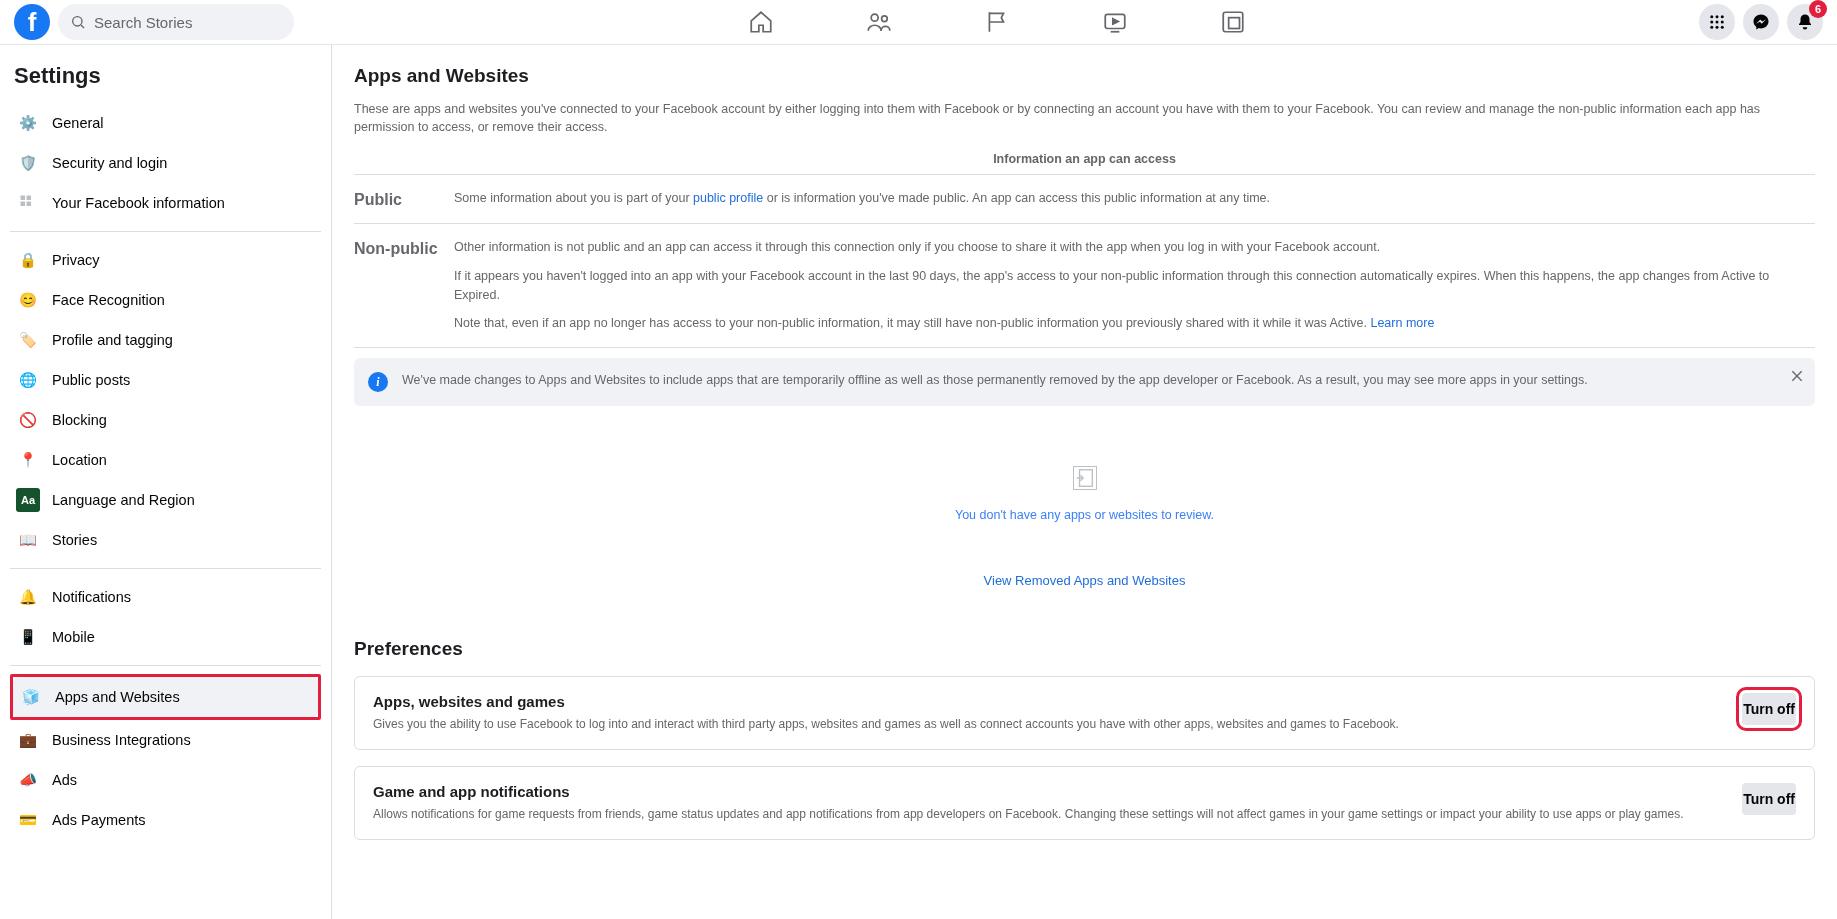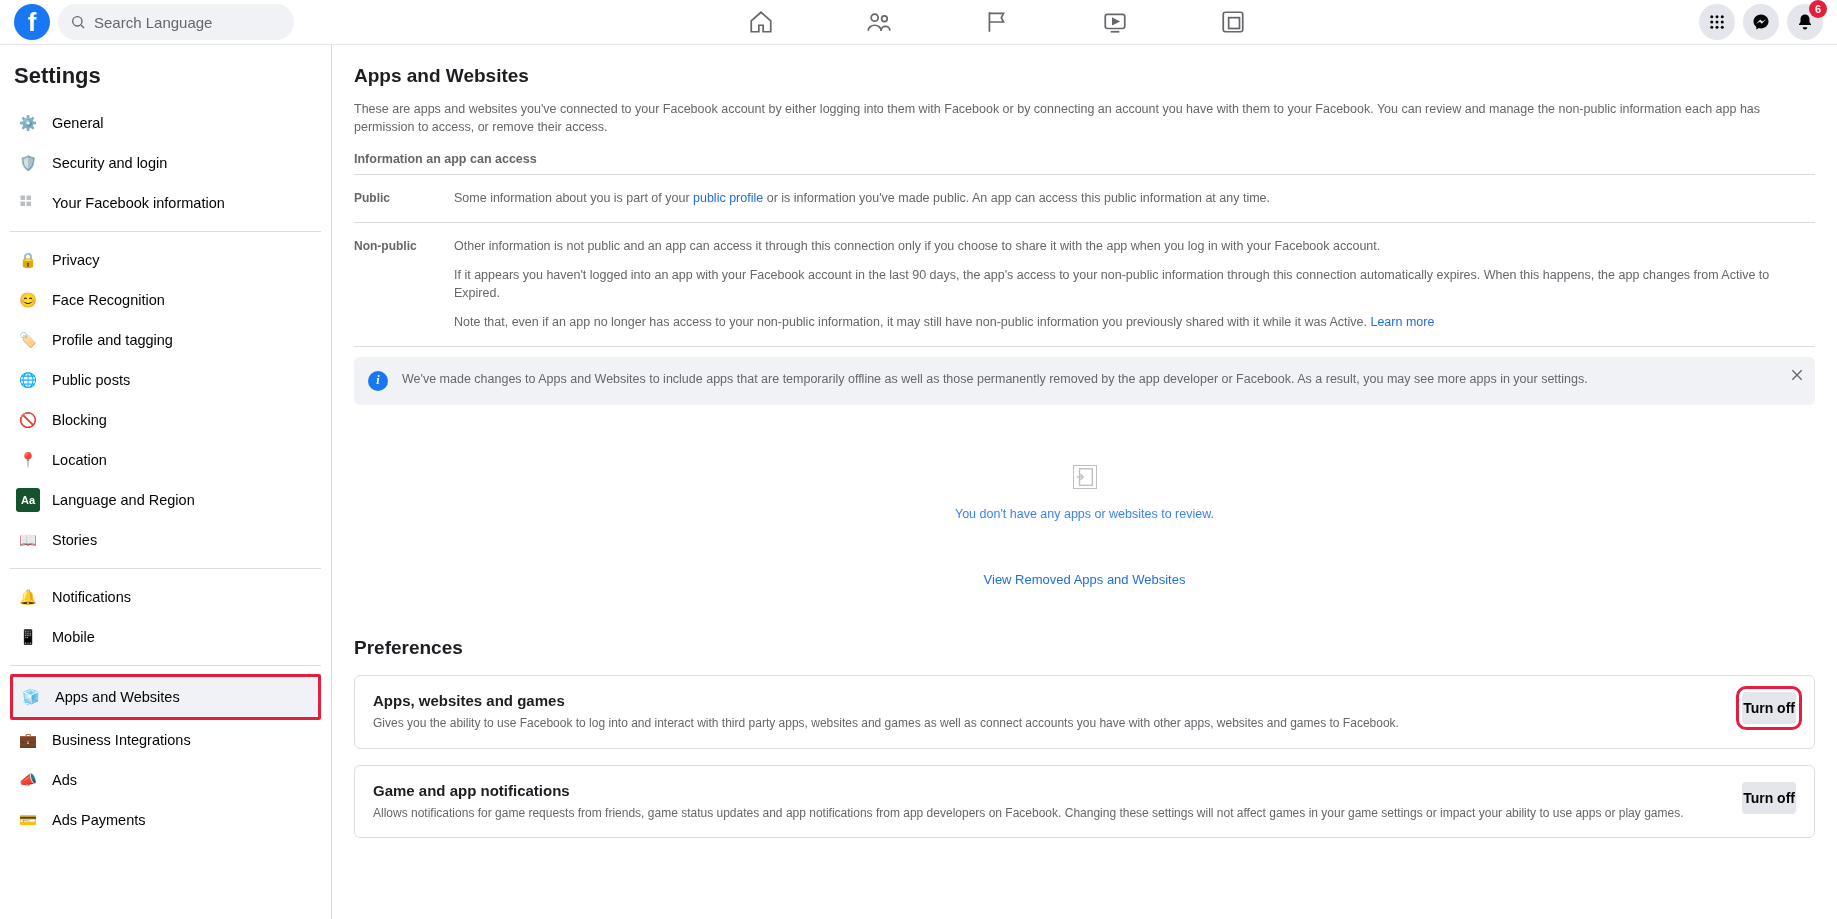--- a/index.html
+++ b/index.html
@@ -23,24 +23,24 @@
   .sidebar h1 { font-size: 22px; font-weight:bold; margin: 6px 4px 14px 4px;}
   .sb-item { display:flex; align-items:center; height:40px; padding:0 6px; border-radius:6px; cursor:pointer; font-size:14.5px; color:#050505; font-weight:500;}
   .sb-item.active { background:#f0f2f5; }
   .sb-item .sb-icon { width:24px; height:24px; margin-right:12px; display:flex;align-items:center;justify-content:center; color:#65676b;}
   .sb-divider { height:1px; background:#dadde1; margin:8px 0;}
   .sb-highlight-box { border: 3px solid #e41e3f; border-radius:2px; }
 
   .main { flex:1; padding: 20px 22px 20px 22px; overflow-y:auto;}
   .main h2 { font-size: 19px; font-weight:bold; margin-bottom: 14px;}
   .intro { font-size:12.5px; color:#65676b; line-height:1.4; margin-bottom:16px;}
-  .subhead { font-size:12.5px; color:#65676b; font-weight:600; margin-bottom:8px;}
+  .subhead { font-size:12.5px; color:#65676b; font-weight:600; margin-bottom:8px;text-align:center;}
   .info-table { width:100%; border-top:1px solid #dadde1;}
   .info-row { display:flex; padding:14px 0; border-bottom:1px solid #dadde1;}
-  .info-label { width:100px; font-size:12px; color:#65676b; font-weight:bold; padding-top:2px;}
+  .info-label { width:100px; font-size:16px; color:#65676b; font-weight:bold; padding-top:2px;}
   .info-content { flex:1; font-size:12.5px; color:#65676b; line-height:1.5;}
   .info-content p { margin-bottom:10px;}
   .info-content p:last-child { margin-bottom:0;}
   a.link { color:#216fdb; text-decoration:none;}
 
   .banner { background:#f0f2f5; border-radius:6px; padding:14px 38px 14px 14px; display:flex; gap:14px; margin-top:10px; position:relative;}
   .banner .info-icon { width:20px; height:20px; background:#1877f2; border-radius:50%; color:#fff; display:flex;align-items:center;justify-content:center; font-size:12px; font-weight:bold; font-style:italic; font-family:serif; flex-shrink:0;}
   .banner p { font-size:12.5px; color:#65676b; line-height:1.4;}
   .banner .close { position:absolute; top:10px; right:10px; cursor:pointer; color:#65676b;}
 
@@ -61,21 +61,21 @@
 </head>
 <body>
 
 <div class="topnav">
   <div class="logo">f</div>
   <div class="search">
     <svg width="16" height="16" viewBox="0 0 24 24" fill="none" stroke="#65676b" stroke-width="2">
         <circle cx="11" cy="11" r="7"></circle>
         <line x1="21" y1="21" x2="16.5" y2="16.5"></line>
       </svg>
-    <span>Search Language</span>
+    <span>Search Stories</span>
   </div>
   <div class="centernav">
     <div class="navicon">
         <svg width="26" height="26" viewBox="0 0 24 24" fill="none" stroke="currentColor" stroke-width="1.6">
           <path d="M3 11 L12 3 L21 11 V21 H14 V15 H10 V21 H3 Z"></path>
         </svg>
       </div>
     <div class="navicon">
         <svg width="26" height="26" viewBox="0 0 24 24" fill="none" stroke="currentColor" stroke-width="1.6">
           <circle cx="8" cy="8" r="3.2"></circle>

